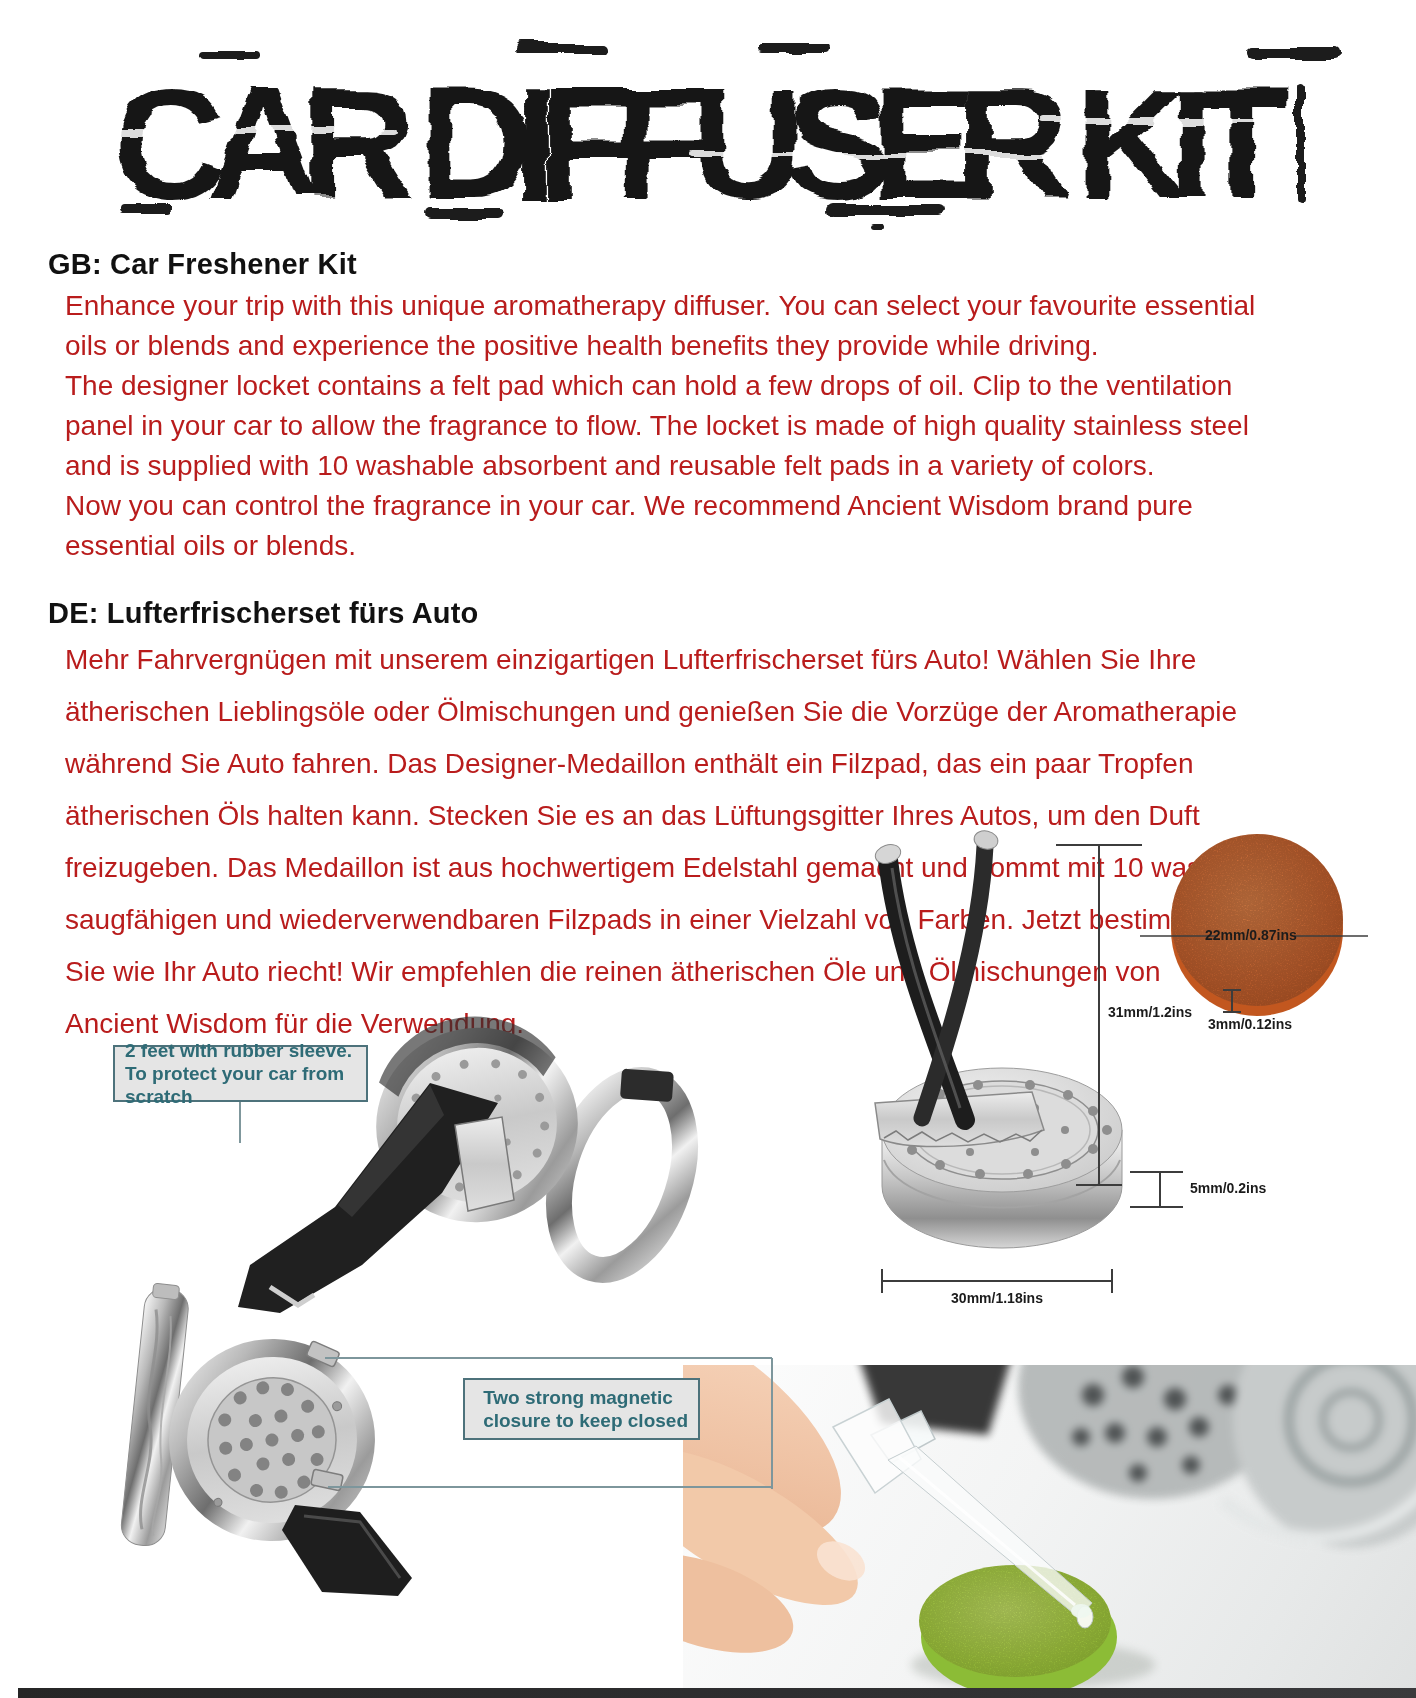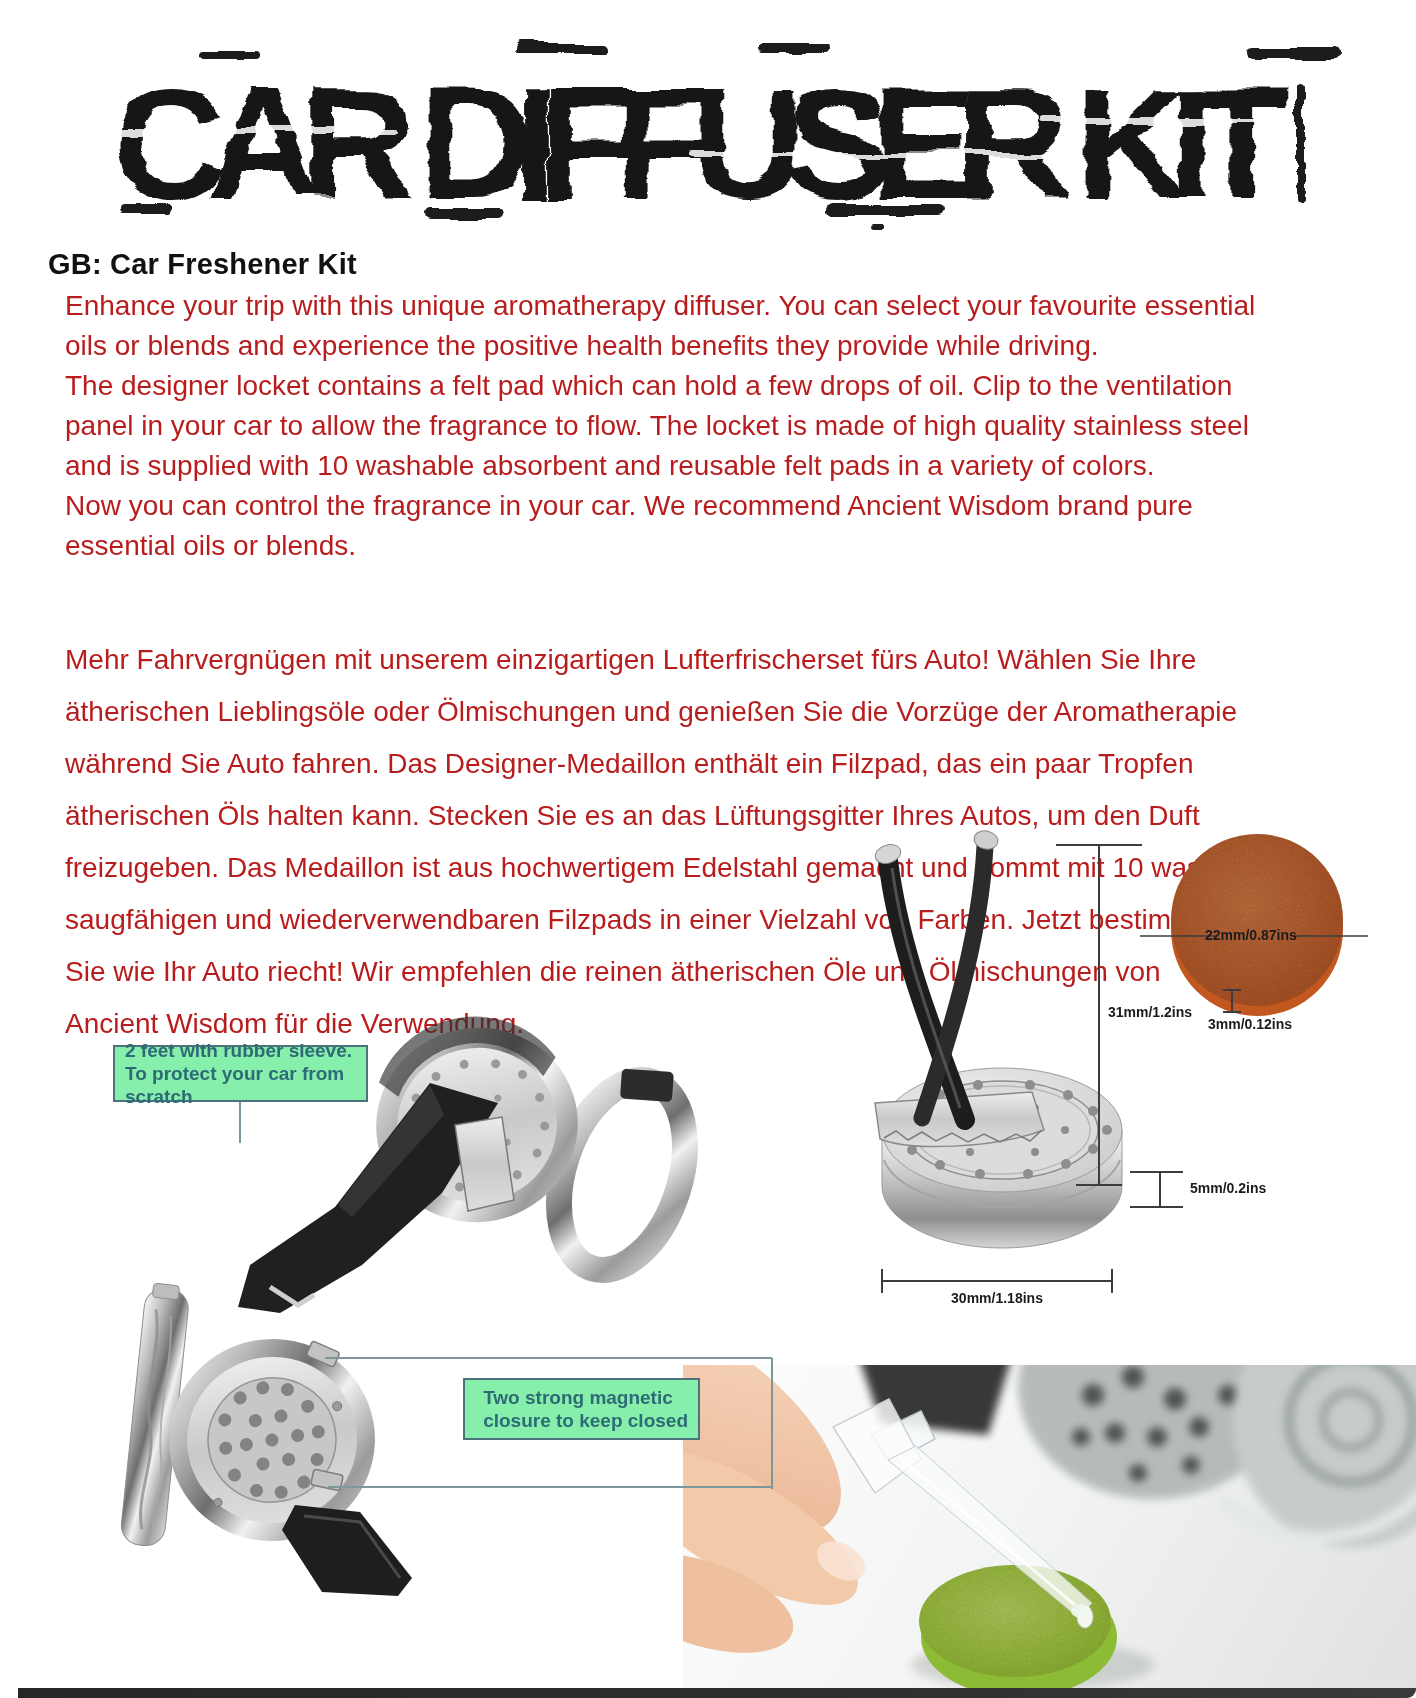--- a/index.html
+++ b/index.html
@@ -3,41 +3,40 @@
 <meta charset="utf-8">
 <style>
   html,body{margin:0;padding:0;background:#ffffff;}
   .page{
     position:relative;
     width:1416px;height:1698px;
     background:#ffffff;
     overflow:hidden;
     font-family:"Liberation Sans","DejaVu Sans",sans-serif;
     color:#1c1c1c;
-    border-radius:9px;
   }
   .abs{position:absolute;}
   
   .title-svg{position:absolute;left:0;top:0;}
   
   .section-heading{
     position:absolute;left:48px;
     font-size:29px;font-weight:bold;color:#111;
     letter-spacing:0.2px;white-space:nowrap;
   }
   .section-body{
     position:absolute;left:65px;width:1360px;
     font-size:28px;line-height:40px;color:#b91c1c;
     white-space:pre-line;
   }
   .section-body.de{line-height:52px;}
   
   .callout{
     position:absolute;
-    border:2px solid #4d727b;background:#86efac;
+    border:2px solid #4d727b;background:#e5e5e5;
     display:flex;align-items:center;
     box-sizing:border-box;
     padding:4px 10px;
   }
   .callout-text{
     font-size:19px;line-height:23px;font-weight:bold;
     color:#2e6b76;white-space:pre-line;
   }
   
   .dim-label{
@@ -145,20 +144,21 @@
 
   <div class="section-heading" style="top:248px;">GB: Car Freshener Kit</div>
   <div class="section-body" style="top:286px;">Enhance your trip with this unique aromatherapy diffuser. You can select your favourite essential
 oils or blends and experience the positive health benefits they provide while driving.
 The designer locket contains a felt pad which can hold a few drops of oil. Clip to the ventilation
 panel in your car to allow the fragrance to flow. The locket is made of high quality stainless steel
 and is supplied with 10 washable absorbent and reusable felt pads in a variety of colors.
 Now you can control the fragrance in your car. We recommend Ancient Wisdom brand pure
 essential oils or blends.</div>
 
+  <div class="section-heading" style="top:597px;">DE: Lufterfrischerset fürs Auto</div>
   <div class="section-body de" style="top:634px;">Mehr Fahrvergnügen mit unserem einzigartigen Lufterfrischerset fürs Auto! Wählen Sie Ihre
 ätherischen Lieblingsöle oder Ölmischungen und genießen Sie die Vorzüge der Aromatherapie
 während Sie Auto fahren. Das Designer-Medaillon enthält ein Filzpad, das ein paar Tropfen
 ätherischen Öls halten kann. Stecken Sie es an das Lüftungsgitter Ihres Autos, um den Duft
 freizugeben. Das Medaillon ist aus hochwertigem Edelstahl gemacht und kommt mit 10 waschbaren,
 saugfähigen und wiederverwendbaren Filzpads in einer Vielzahl von Farben. Jetzt bestimmen
 Sie wie Ihr Auto riecht! Wir empfehlen die reinen ätherischen Öle und Ölmischungen von
 Ancient Wisdom für die Verwendung.</div>
 
   <div class="abs" style="left:780px;top:808px;width:636px;height:512px;">

